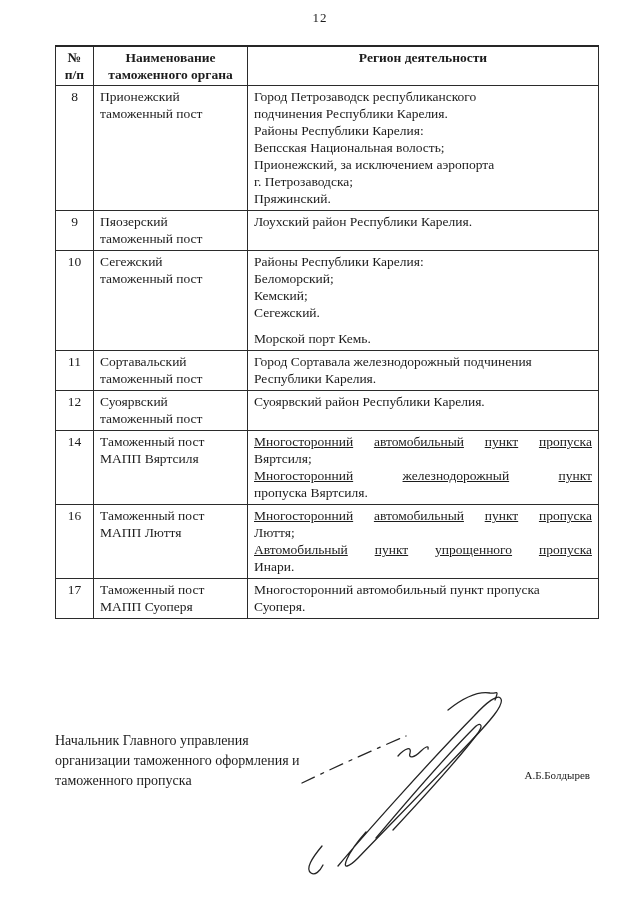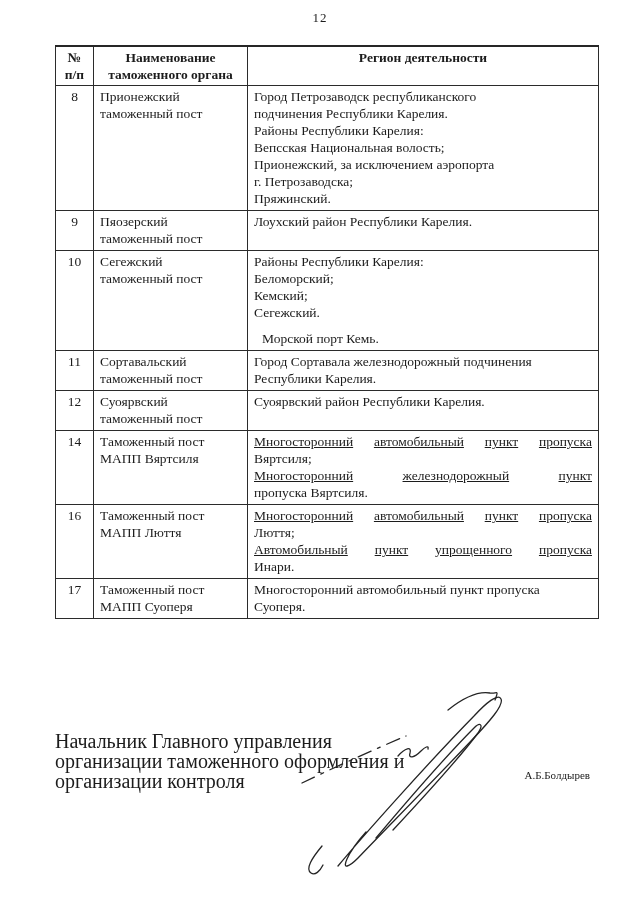--- a/index.html
+++ b/index.html
@@ -19,24 +19,24 @@
   }
   table.doc{border:1px solid #262626;border-top:2px solid #262626;}
   table.doc th,table.doc td{
     border:1px solid #2b2b2b;vertical-align:top;padding:2px 6px 3px 6px;
   }
   table.doc th{font-weight:bold;text-align:center;padding:2px 3px;}
   td.numcell{text-align:center;padding-left:2px;padding-right:2px;}
   .line{min-height:17px;}
   .line.u{}
   .line.j{display:flex;justify-content:space-between;text-decoration:underline;}
-  .line.gap{margin-top:9px;margin-left:8px;}
+  .line.gap{margin-top:9px;}
   .footer-block{
     position:absolute;left:55px;top:731px;
-    font-size:20px;line-height:20px;
+    font-size:14px;line-height:20px;
   }
   .signer{
     position:absolute;top:769px;right:50px;font-size:11px;
   }
   .sig{
     position:absolute;left:278px;top:688px;width:250px;height:205px;
   }
   .sig svg{display:block;}
 </style>
 </head>
@@ -180,21 +180,21 @@
           <div class="line">Многосторонний автомобильный пункт пропуска</div>
           <div class="line">Суоперя.</div>
         </td>
       </tr>
     </tbody>
 </table>
 
 <div class="footer-block">
   <div class="line">Начальник Главного управления</div>
   <div class="line">организации таможенного оформления и</div>
-  <div class="line">организации контроля</div>
+  <div class="line">таможенного пропуска</div>
 </div>
 
 <div class="signer">А.Б.Болдырев</div>
 
 <div class="sig">
   <svg width="250" height="205" viewBox="0 0 250 205" fill="none" xmlns="http://www.w3.org/2000/svg">
     <g stroke="#242424" stroke-width="1.3" fill="none" stroke-linecap="round">
 
       <path d="M44 158 C 34 170, 27 181, 33 185 C 37 188, 42 183, 45 177"></path>
 

